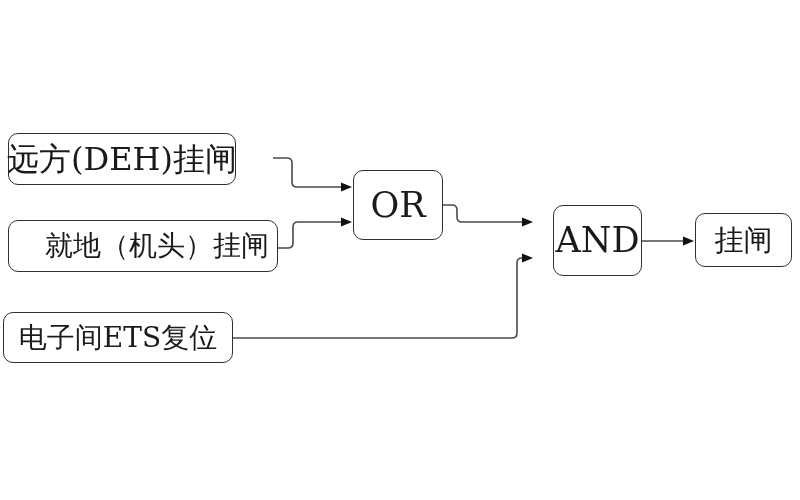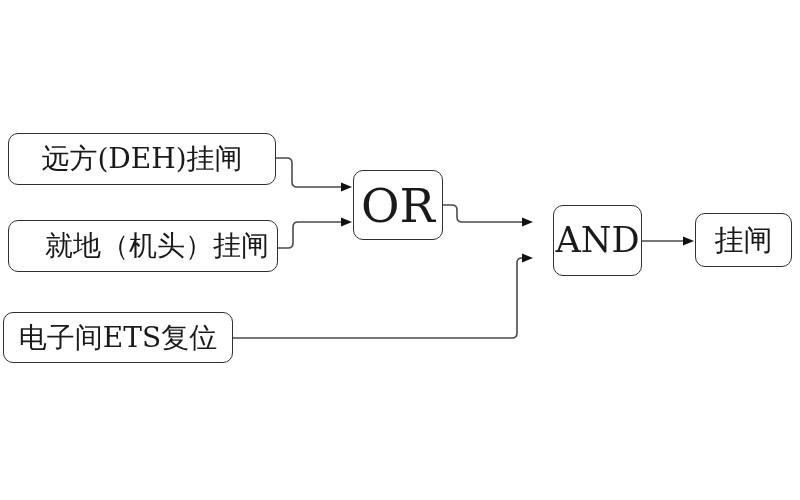--- a/index.html
+++ b/index.html
@@ -40,24 +40,24 @@
     display: flex;
     align-items: center;
     justify-content: center;
     color: #1a1a1a;
     white-space: nowrap;
   }
   .node-label {
     display: block;
     line-height: 1;
   }
-  .node-remote  { left: 8px;   top: 133px; width: 268px; height: 52px; font-size: 28px; text-align: center; }
+  .node-remote  { left: 8px;   top: 133px; width: 228px; height: 52px; font-size: 32px; text-align: center; }
   .node-local   { left: 8px;   top: 220px; width: 270px; height: 52px; font-size: 28px; padding-left: 28px; }
   .node-ets     { left: 3px;   top: 312px; width: 230px; height: 51px; font-size: 28px; font-weight: normal; }
-  .node-or      { left: 353px; top: 170px; width: 90px;  height: 70px; font-size: 47px; }
+  .node-or      { left: 353px; top: 170px; width: 90px;  height: 70px; font-size: 35px; }
   .node-and     { left: 533px; top: 205px; width: 89px;  height: 71px; font-size: 35px; margin-left: 20px; }
   .node-output  { left: 695px; top: 213px; width: 97px;  height: 54px; font-size: 29px; }
 </style>
 </head>
 <body>
 
 <div class="canvas">
 
   <svg class="edges-layer" viewBox="0 0 800 500" xmlns="http://www.w3.org/2000/svg">
 

